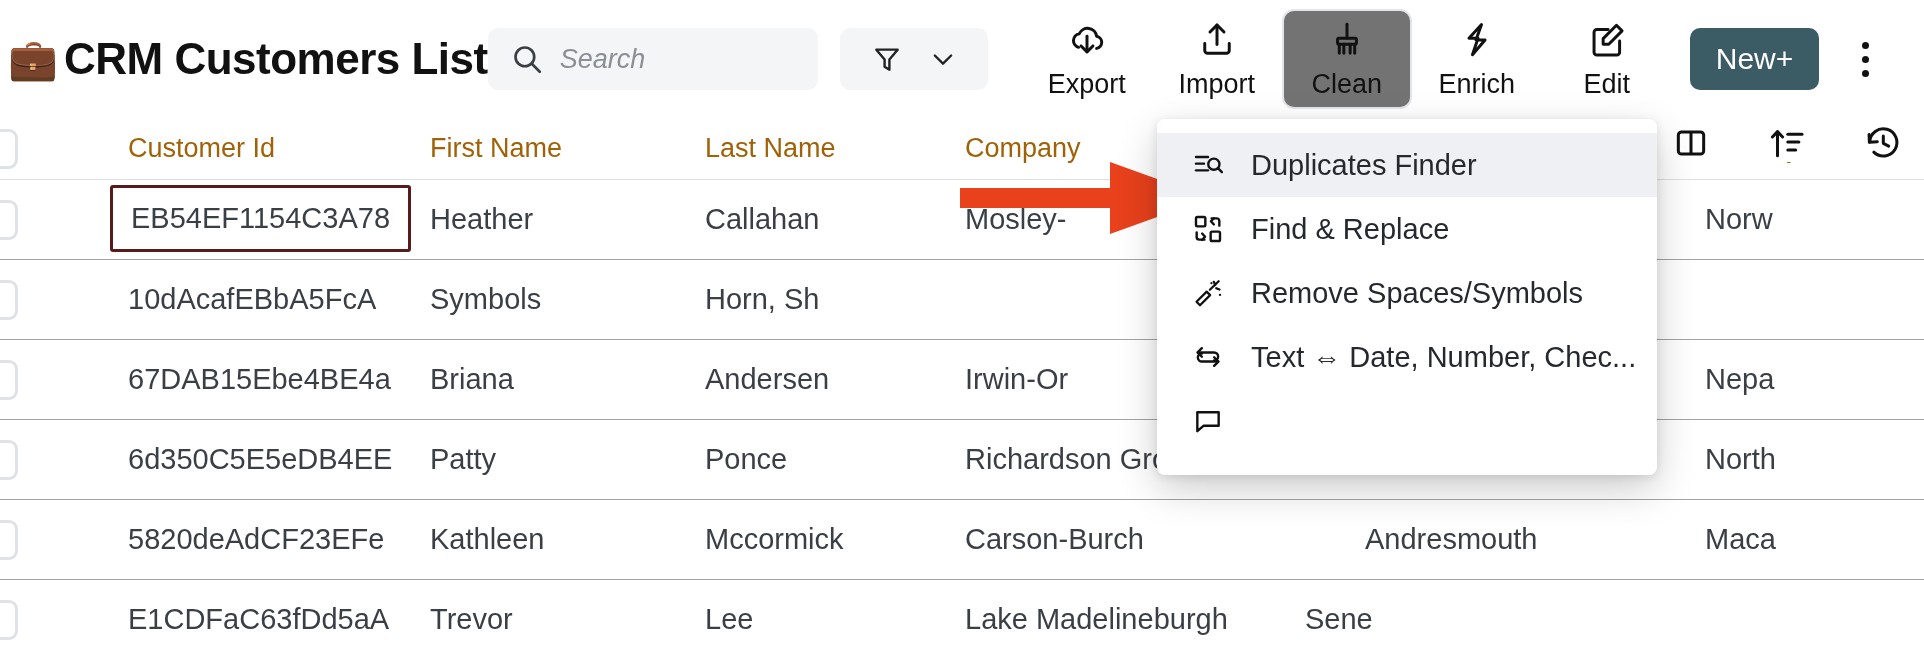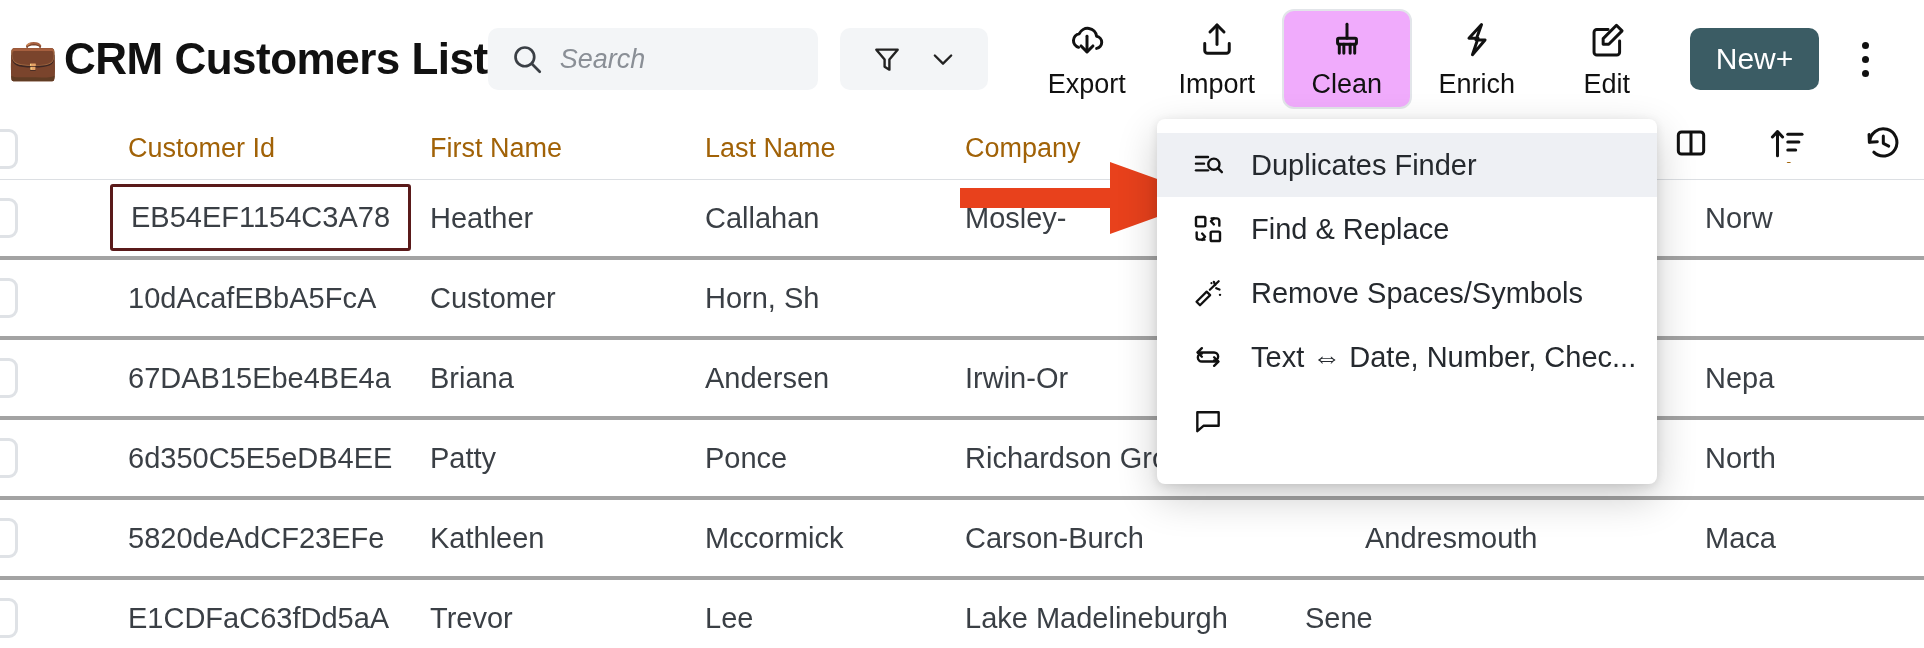--- a/index.html
+++ b/index.html
@@ -36,38 +36,38 @@
     width: 148px; height: 62px; background:#f3f5f7; border-radius: 10px;
     display:flex; align-items:center; justify-content:center; gap: 26px;
   }
 
   .tools { display:flex; align-items:flex-start; margin-left: 34px; gap: 0px; }
   .tool {
     width: 130px; height: 100px; border-radius: 12px;
     display:flex; flex-direction:column; align-items:center; justify-content:center;
     gap: 8px; background: transparent; border: 2px solid transparent;
   }
-  .tool.active { border-color: #e2e5e9; background:#f0abfc; }
+  .tool.active { border-color: #e2e5e9; background:#737373; }
   .tool-label { font-size: 27px; color:#111; }
 
   .new-btn {
     margin-left: 18px; height: 62px; padding: 0 26px;
     background:#3b5c64; color:#fff; border-radius: 10px;
     display:flex; align-items:center; gap: 0;
     font-size: 30px; font-weight: 400; white-space:nowrap;
   }
   .kebab {
     margin-left: 26px; margin-right: 20px; width: 40px; height: 62px;
     display:flex; flex-direction:column; align-items:center; justify-content:center; gap:7px;
   }
   .kebab i { width:7px; height:7px; border-radius:50%; background:#111; display:block; }
 
   
   .table { position:absolute; left:0; top:118px; width:1924px; }
-  .trow { display:flex; align-items:center; height:80px; border-bottom:4px solid #a3a3a3; }
+  .trow { display:flex; align-items:center; height:80px; border-bottom:1px solid #a3a3a3; }
   .trow.head { height:62px; border-bottom:1px solid #dcdfe3; }
   .cb-cell { width: 30px; flex:0 0 auto; display:flex; align-items:center; padding-left:0; }
   .cb {
     width: 34px; height: 40px; border:3px solid #dfe2e6; border-radius:9px;
     margin-left:-16px; background:#fff;
   }
   .c-id   { width: 400px; flex:0 0 auto; padding-left: 98px; }
   .c-fn   { width: 275px; flex:0 0 auto; }
   .c-ln   { width: 260px; flex:0 0 auto; }
   .c-co   { width: 400px; flex:0 0 auto; }
@@ -93,21 +93,21 @@
   }
 
   
   .arrow { position:absolute; left: 960px; top: 158px; z-index: 40; }
 
   
   .menu {
     position:absolute; left: 1157px; top: 119px; width: 500px;
     background:#fff; border-radius: 8px; z-index: 60;
     box-shadow: 0 14px 40px rgba(0,0,0,.20), 0 2px 10px rgba(0,0,0,.10);
-    padding: 14px 0 31px 0;
+    padding: 14px 0 22px 0;
   }
   .mitem {
     display:flex; align-items:center; gap: 26px; height: 64px;
     padding-left: 34px; font-size: 29px; color:#25292e; white-space:nowrap;
   }
   .mitem.hl { background:#eef0f4; }
   .micon { width: 34px; height: 34px; display:flex; align-items:center; justify-content:center; flex:0 0 auto; }
   svg { display:block; }
 </style>
 </head>
@@ -236,21 +236,21 @@
       <div class="c-co td">Mosley-</div>
       <div class="c-city td"></div>
       <div class="c-ctry td">Norw</div>
     </div>
 
     <div class="trow">
       <div class="cb-cell">
           <div class="cb"></div>
         </div>
       <div class="c-id td">10dAcafEBbA5FcA</div>
-      <div class="c-fn td">Customer</div>
+      <div class="c-fn td">Symbols</div>
       <div class="c-co td">Horn, Sh</div>
       <div class="c-city td"></div>
       <div class="c-ctry td">Ando</div>
     </div>
 
     <div class="trow">
       <div class="cb-cell">
           <div class="cb"></div>
         </div>
       <div class="c-id td">67DAB15Ebe4BE4a</div>

